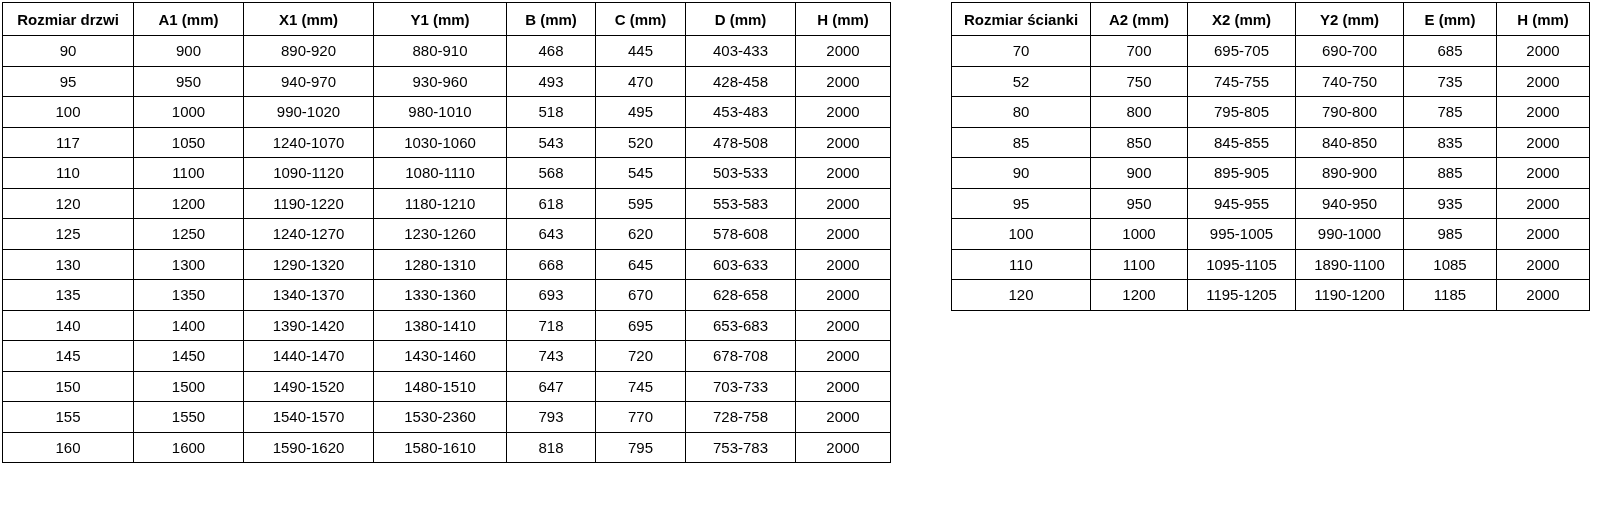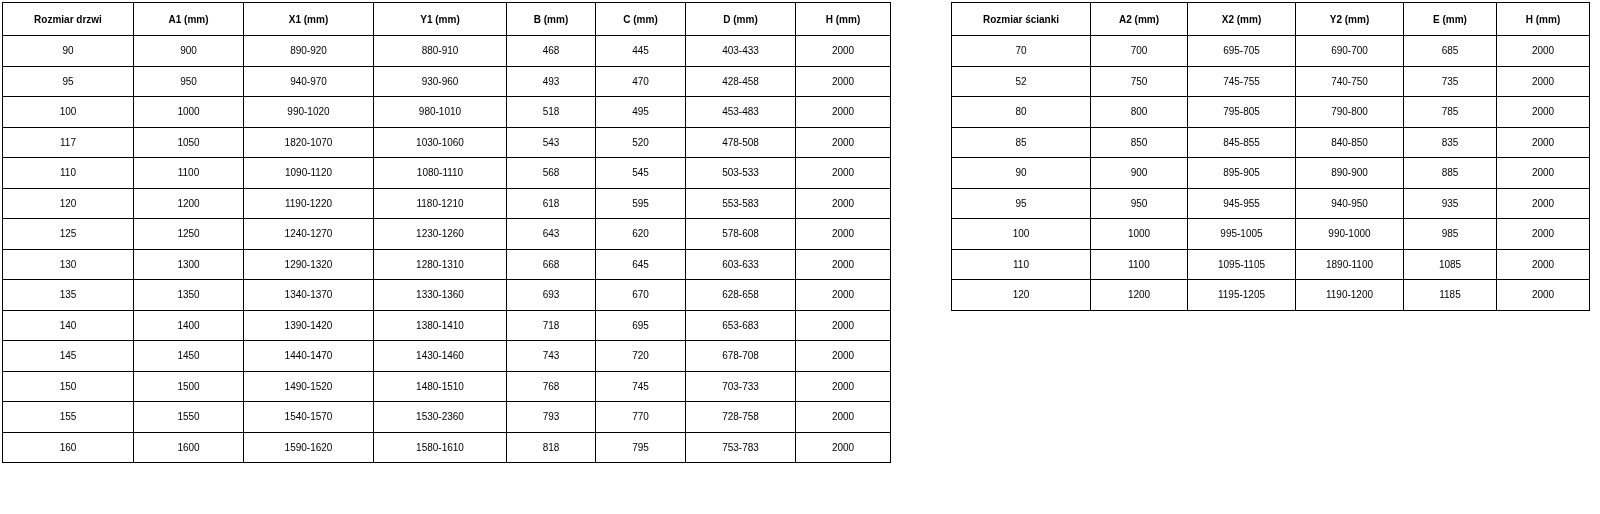--- a/index.html
+++ b/index.html
@@ -22,21 +22,21 @@
   .table-wrap {
     position: absolute;
     top: 2px;
   }
   .table-wrap.left { left: 2px; }
   .table-wrap.right { left: 930px; margin-left: 21px; }
 
   table {
     border-collapse: collapse;
     table-layout: fixed;
-    font-size: 10px;
+    font-size: 15px;
   }
   table td, table th {
     border: 1px solid #000000;
     text-align: center;
     vertical-align: middle;
     padding: 0 4px;
     height: 30.5px;
     box-sizing: border-box;
     font-weight: normal;
     white-space: nowrap;
@@ -122,21 +122,21 @@
             <td>990-1020</td>
             <td>980-1010</td>
             <td>518</td>
             <td>495</td>
             <td>453-483</td>
             <td>2000</td>
           </tr>
           <tr>
             <td>117</td>
             <td>1050</td>
-            <td>1820-1070</td>
+            <td>1240-1070</td>
             <td>1030-1060</td>
             <td>543</td>
             <td>520</td>
             <td>478-508</td>
             <td>2000</td>
           </tr>
           <tr>
             <td>110</td>
             <td>1100</td>
             <td>1090-1120</td>
@@ -204,21 +204,21 @@
             <td>743</td>
             <td>720</td>
             <td>678-708</td>
             <td>2000</td>
           </tr>
           <tr>
             <td>150</td>
             <td>1500</td>
             <td>1490-1520</td>
             <td>1480-1510</td>
-            <td>768</td>
+            <td>647</td>
             <td>745</td>
             <td>703-733</td>
             <td>2000</td>
           </tr>
           <tr>
             <td>155</td>
             <td>1550</td>
             <td>1540-1570</td>
             <td>1530-2360</td>
             <td>793</td>

